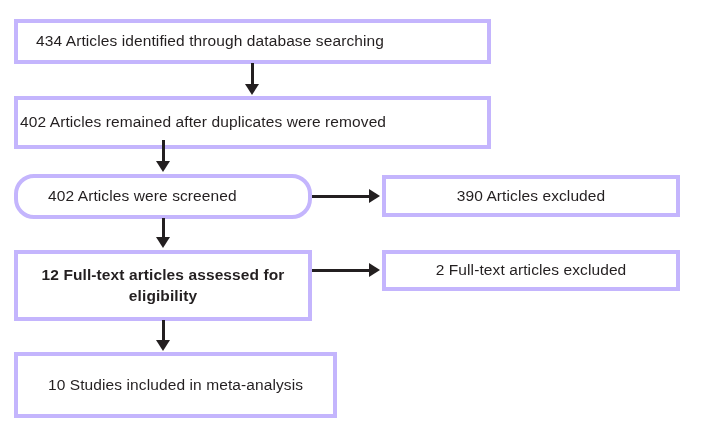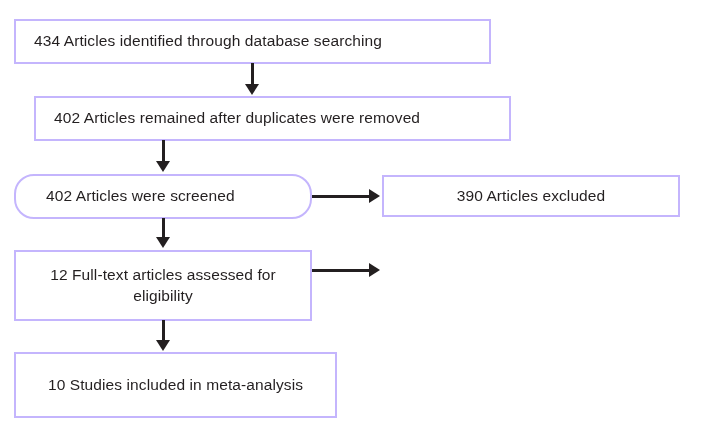--- a/index.html
+++ b/index.html
@@ -15,21 +15,21 @@
   #diagram-canvas {
     position: relative;
     width: 702px;
     height: 428px;
     background: #ffffff;
     overflow: hidden;
   }
   .flow-box {
     position: absolute;
     box-sizing: border-box;
-    border: 2px solid #c4b5fd;
+    border: 4px solid #c4b5fd;
     background: #ffffff;
     display: flex;
     align-items: center;
     justify-content: center;
     text-align: center;
     line-height: 1.32;
     font-size: 15.5px;
     color: #231f20;
     letter-spacing: 0.1px;
     padding: 2px 10px;
@@ -42,25 +42,24 @@
   #box-identified {
     left: 14px;  top: 19px;
     width: 477px; height: 45px;
     justify-content: flex-start;
     text-align: left;
     padding-left: 18px;
   }
   
   #box-duplicates {
     left: 14px;  top: 96px;
-    width: 477px; height: 45px;
+    width: 477px; height: 53px;
     justify-content: flex-start;
     text-align: left;
-    padding-left: 18px;
-    margin-left: 20px;
+    padding-left: 2px;
   }
   
   #box-screened {
     left: 14px;  top: 174px;
     width: 298px; height: 45px;
     justify-content: flex-start;
     text-align: left;
     padding-left: 30px;
     border-radius: 20px;
   }
@@ -68,20 +67,21 @@
   #box-excluded-screened {
     left: 382px; top: 175px;
     width: 298px; height: 42px;
   }
   
   #box-fulltext {
     left: 14px;  top: 250px;
     width: 298px; height: 71px;
     padding-left: 12px;
     padding-right: 12px;
+    font-weight: bold;
   }
   
   #box-excluded-fulltext {
     left: 382px; top: 250px;
     width: 298px; height: 41px;
   }
   
   #box-included {
     left: 14px;  top: 352px;
     width: 323px; height: 66px;
@@ -165,20 +165,23 @@
   <div class="conn-vline" id="vline-3"></div>
   <div class="conn-arrow-down" id="arrow-3"></div>
 
   <div class="flow-box" id="box-fulltext">
     <span class="box-text">12 Full-text articles assessed for eligibility</span>
   </div>
 
   <div class="conn-hline" id="hline-6"></div>
   <div class="conn-arrow-right" id="arrow-6"></div>
 
+  <div class="flow-box" id="box-excluded-fulltext">
+    <span class="box-text">2 Full-text articles excluded</span>
+  </div>
 
   <div class="conn-vline" id="vline-4"></div>
   <div class="conn-arrow-down" id="arrow-4"></div>
 
   <div class="flow-box" id="box-included">
     <span class="box-text">10 Studies included in meta-analysis</span>
   </div>
 
 </div>
 

